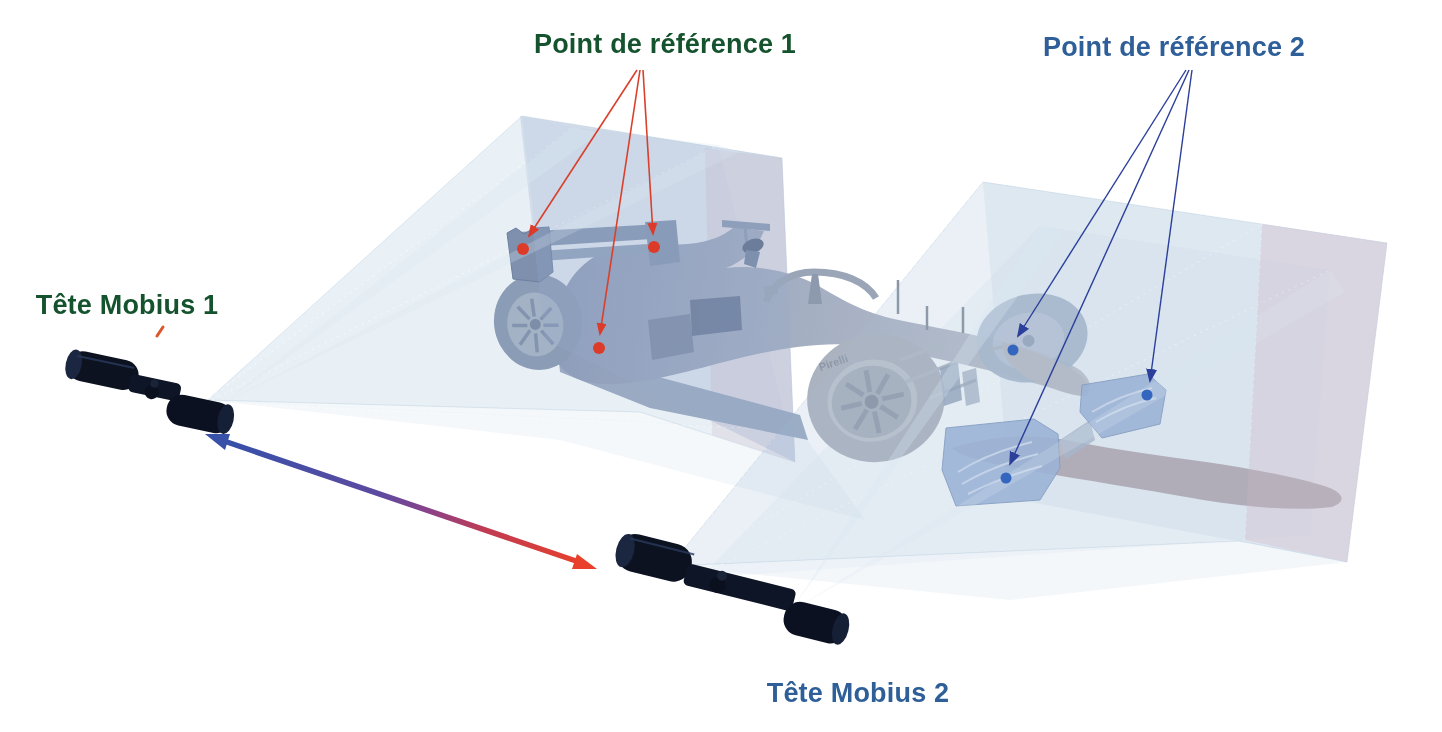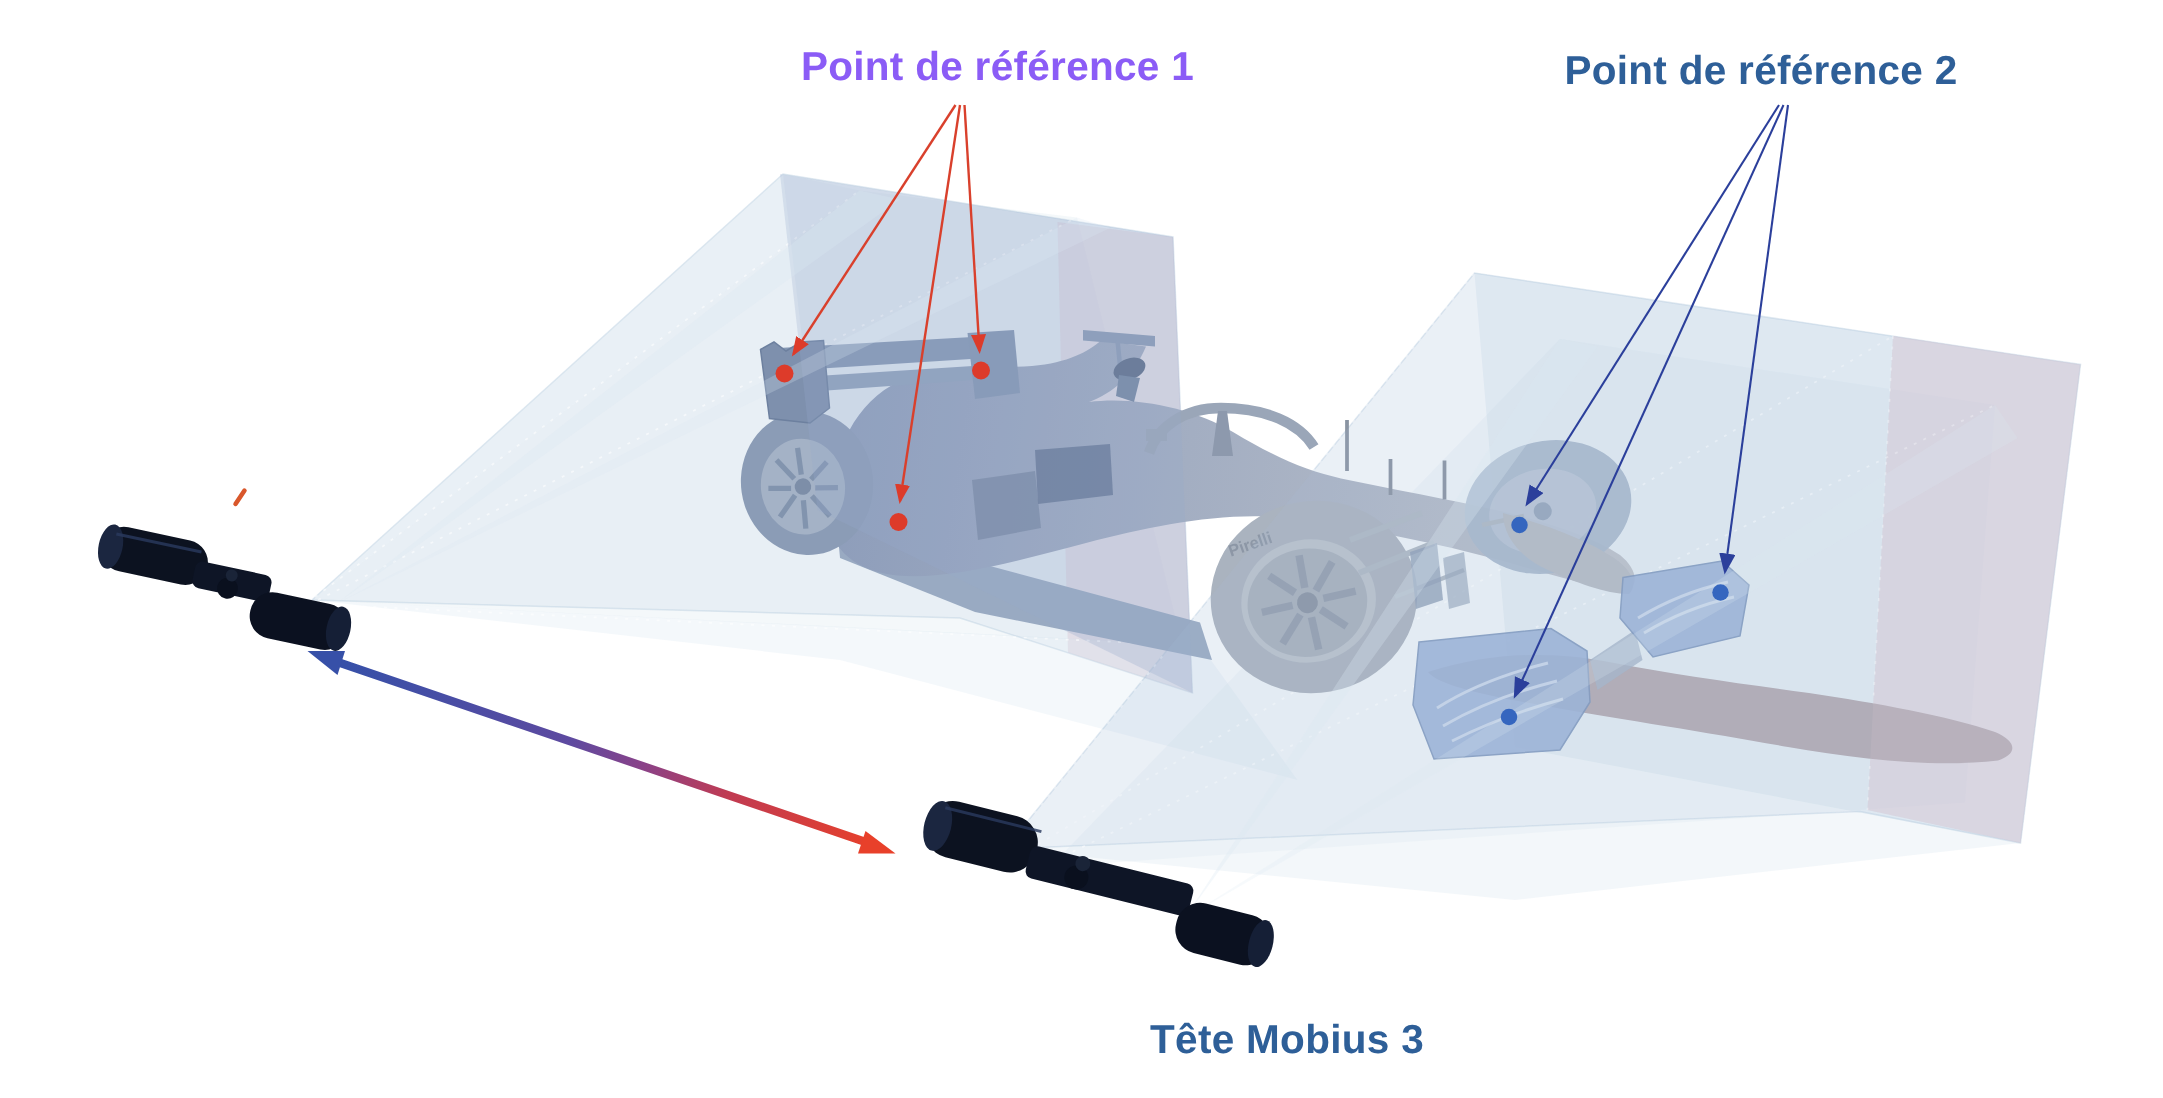--- a/index.html
+++ b/index.html
@@ -11,21 +11,21 @@
   }
   .stage { position: relative; width: 1442px; height: 732px; }
   .stage svg { position: absolute; left: 0; top: 0; }
   .diagram-label {
     position: absolute;
     transform: translateX(-50%);
     font: 700 27px/1.15 "Liberation Sans", sans-serif;
     white-space: nowrap;
     letter-spacing: 0.2px;
   }
-  .lbl-orange { color: #8b5cf6; text-align: center; }
+  .lbl-orange { color: #14532d; text-align: center; }
   .lbl-blue   { color: #2e5f98; }
   #lbl-ref1  { left: 665px;  top: 29px;  }
   #lbl-ref2  { left: 1174px; top: 32px;  }
   #lbl-head1 { left: 127px;  top: 290px; }
   #lbl-head2 { left: 858px;  top: 678px; }
 </style>
 </head>
 <body>
 
 <div class="stage">
@@ -253,16 +253,17 @@
     <circle cx="1006" cy="478" r="5.5" fill="#3566bf"></circle>
   </g>
 
   <line x1="163" y1="327" x2="157" y2="336" stroke="#d9572b" stroke-width="3" stroke-linecap="round"></line>
 </svg>
 
 <div class="diagram-label lbl-orange" id="lbl-ref1">Point de référence 1</div>
 
 <div class="diagram-label lbl-blue" id="lbl-ref2">Point de référence 2</div>
 
-
-<div class="diagram-label lbl-blue" id="lbl-head2">Tête Mobius 3</div>
+<div class="diagram-label lbl-orange" id="lbl-head1">Tête Mobius 1</div>
+
+<div class="diagram-label lbl-blue" id="lbl-head2">Tête Mobius 2</div>
 
 </div>
 
 </body></html>

